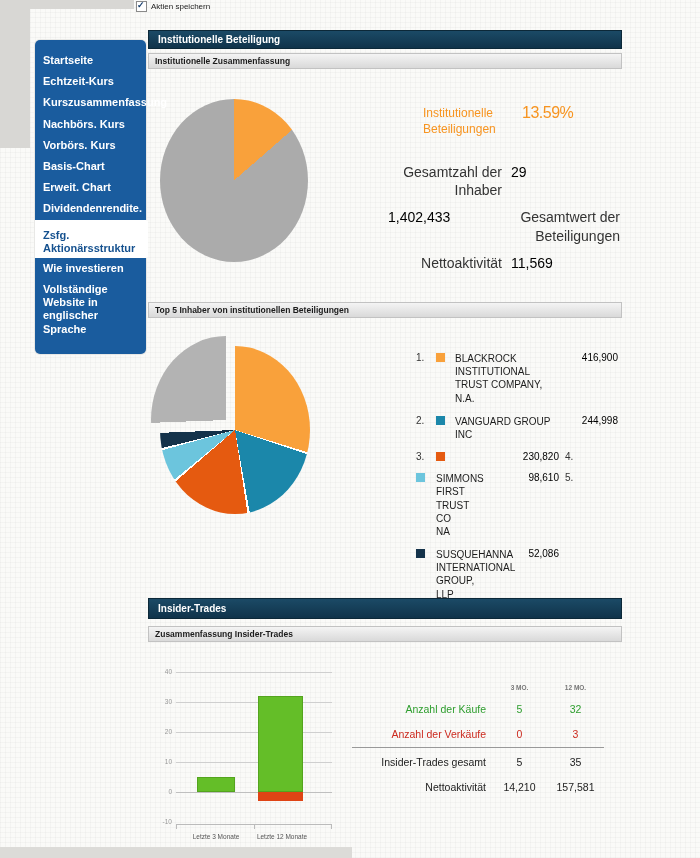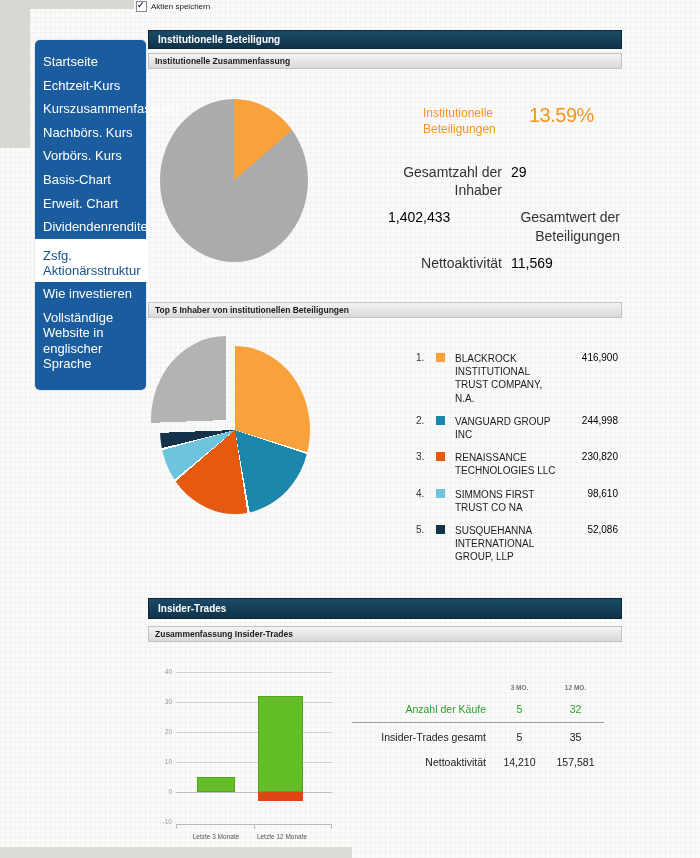--- a/index.html
+++ b/index.html
@@ -16,39 +16,39 @@
   #patchLeft{left:0;top:0;width:30px;height:148px;}
   #patchBottom{left:0;top:847px;width:352px;height:11px;background:#DCDBD8;}
 
   
   #saveRow{position:absolute;left:136px;top:1px;display:flex;gap:4px;align-items:center;font-size:8px;color:#222;}
   .cbx{width:9px;height:9px;border:1px solid #8A8A8A;background:#fff;position:relative;}
   .cbx::after{content:"✓";position:absolute;left:0px;top:-2px;font-size:9px;color:#123A6B;font-weight:bold;}
 
   
   #sidebar{position:absolute;left:35px;top:40px;width:111px;min-height:236px;background:#1A5C9E;border-radius:5px;padding:10px 0 14px;box-shadow:0 0 0 1px #e8e8e6;}
-  .side-item{padding:4px 5px 4px 8px;color:#fff;font-size:13px;font-weight:normal;line-height:1.2;cursor:pointer;}
+  .side-item{padding:4px 5px 4px 8px;color:#fff;font-size:11px;font-weight:bold;line-height:1.2;cursor:pointer;}
   .side-item.active{background:#fff;color:#15518F;margin-right:-2px;border-radius:0 2px 2px 0;padding-top:9px;padding-bottom:3px;}
 
   
   .hdr{position:absolute;left:148px;width:474px;background:linear-gradient(#1B4A66,#10334A);color:#fff;font-weight:bold;font-size:10px;box-sizing:border-box;padding-left:9px;border:1px solid #0C2838;}
   #hdr1{top:30px;height:19px;line-height:17px;}
   #hdr2{top:598px;height:21px;line-height:19px;}
   .subhdr{position:absolute;left:148px;width:474px;height:16px;background:linear-gradient(#F4F4F4,#D9D9D9);border:1px solid #C2C2C2;box-sizing:border-box;color:#1C1C1C;font-weight:bold;font-size:8.5px;line-height:14px;padding-left:6px;}
   #sub1{top:53px;}
   #sub2{top:302px;}
   #sub3{top:626px;}
 
   
   #pie1{position:absolute;left:160px;top:99px;width:148px;height:163px;border-radius:50%;}
 
   
   #hl{position:absolute;left:423px;top:106px;width:190px;color:#F79420;display:flex;}
   .hl-label{width:88px;font-size:12px;line-height:1.3;}
-  .hl-value{font-size:20px;margin-left:18px;margin-top:-2px;letter-spacing:-.5px;}
+  .hl-value{font-size:16px;margin-left:11px;margin-top:-2px;letter-spacing:-.5px;}
 
   
   #stats{position:absolute;left:388px;top:163px;width:232px;display:grid;grid-template-columns:114px auto;column-gap:9px;row-gap:9px;font-size:14px;}
   .stat-label{text-align:right;color:#333;line-height:1.3;}
   .stat-value{color:#000;line-height:1.3;}
 
   
   #pie2wrap{position:absolute;left:154px;top:336px;width:170px;height:186px;}
   #pie2main,#pie2gray{position:absolute;width:150px;height:168px;border-radius:50%;}
   #pie2main{left:6px;top:10px;}
@@ -143,21 +143,20 @@
   <div class="lg-name">BLACKROCK INSTITUTIONAL TRUST COMPANY, N.A.</div>
   <div class="lg-val">416,900</div>
 
   <div class="lg-rank">2.</div>
   <div class="lg-swatch" style="background: rgb(27, 135, 170);"></div>
   <div class="lg-name">VANGUARD GROUP INC</div>
   <div class="lg-val">244,998</div>
 
   <div class="lg-rank">3.</div>
   <div class="lg-swatch" style="background: rgb(229, 90, 16);"></div>
-  <div class="lg-name">RENAISSANCE TECHNOLOGIES LLC</div>
   <div class="lg-val">230,820</div>
 
   <div class="lg-rank">4.</div>
   <div class="lg-swatch" style="background: rgb(108, 197, 221);"></div>
   <div class="lg-name">SIMMONS FIRST TRUST CO NA</div>
   <div class="lg-val">98,610</div>
 
   <div class="lg-rank">5.</div>
   <div class="lg-swatch" style="background: rgb(20, 50, 74);"></div>
   <div class="lg-name">SUSQUEHANNA INTERNATIONAL GROUP, LLP</div>
@@ -193,20 +192,25 @@
   <div class="trow thead">
     <div class="tl"></div>
     <div class="tv">3 MO.</div>
     <div class="tv">12 MO.</div>
   </div>
   <div class="trow green">
     <div class="tl">Anzahl der Käufe</div>
     <div class="tv">5</div>
     <div class="tv">32</div>
   </div>
+  <div class="trow red">
+    <div class="tl">Anzahl der Verkäufe</div>
+    <div class="tv">0</div>
+    <div class="tv">3</div>
+  </div>
   <div class="tsep"></div>
   <div class="trow">
     <div class="tl">Insider-Trades gesamt</div>
     <div class="tv">5</div>
     <div class="tv">35</div>
   </div>
   <div class="trow">
     <div class="tl">Nettoaktivität</div>
     <div class="tv">14,210</div>
     <div class="tv">157,581</div>

